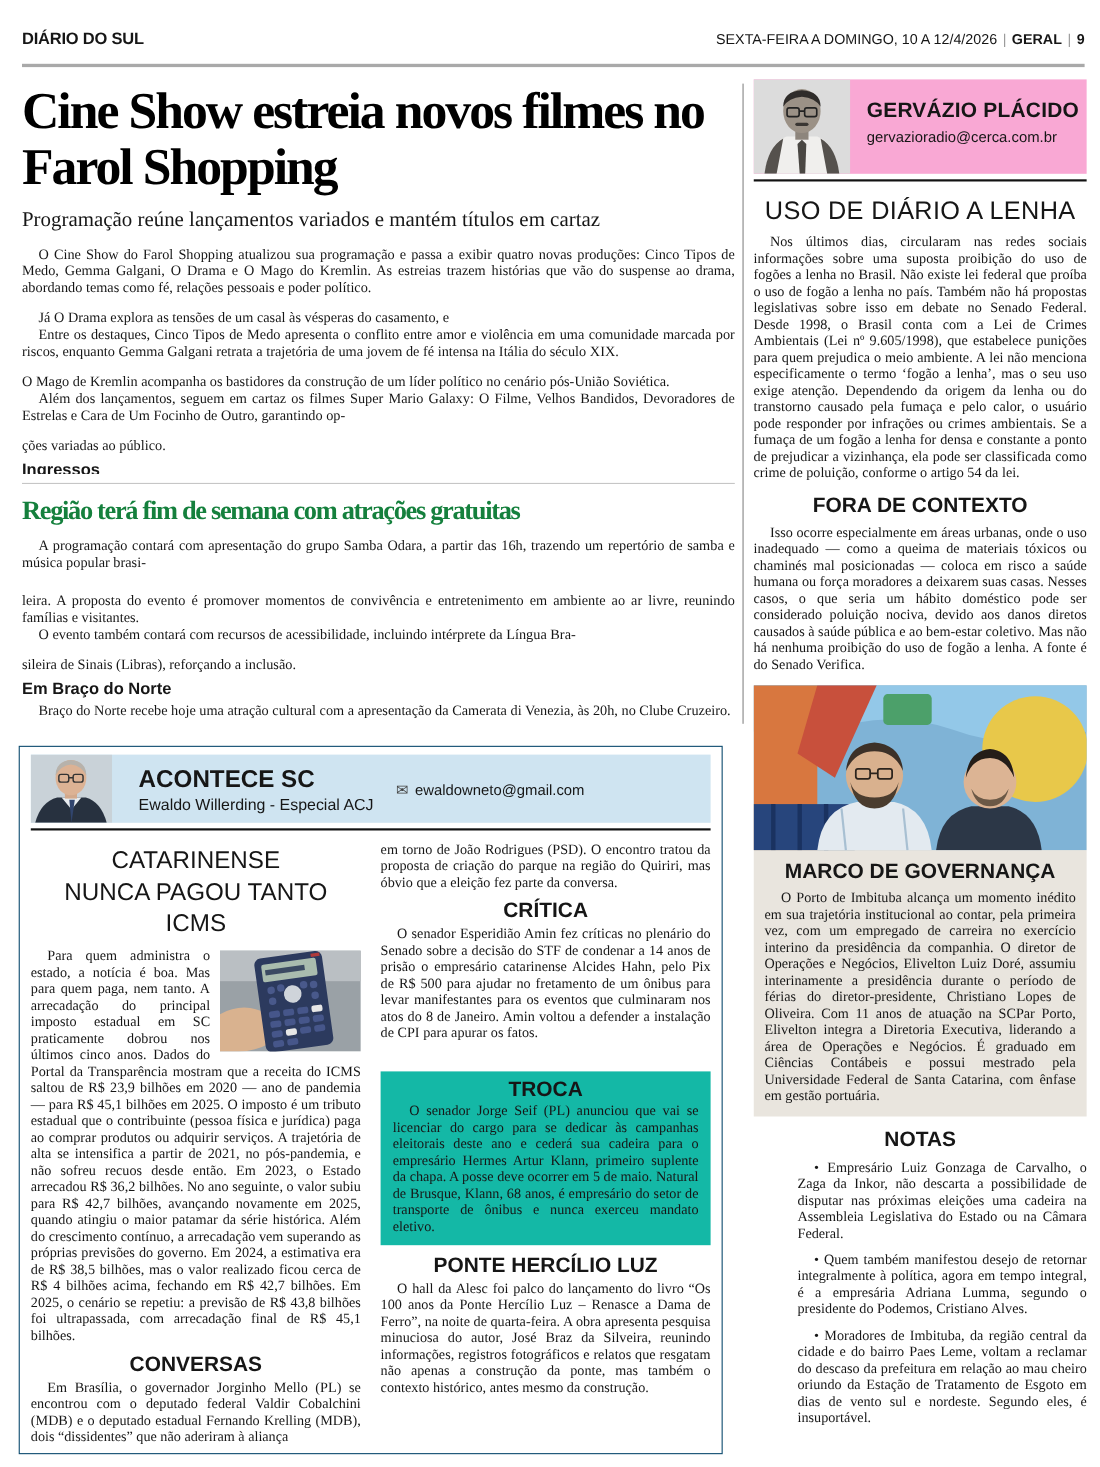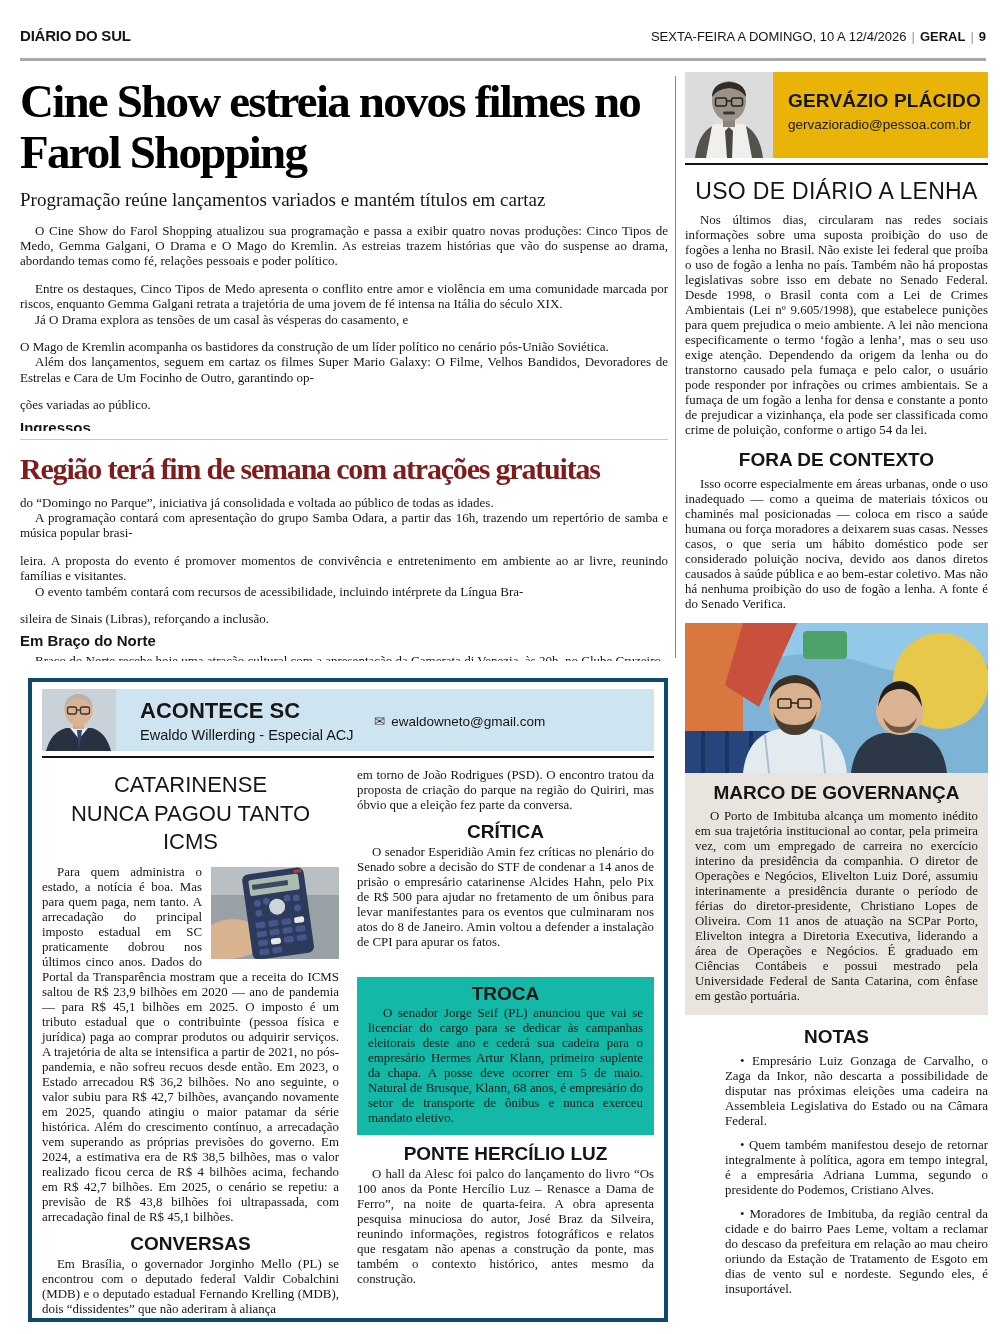--- a/index.html
+++ b/index.html
@@ -21,46 +21,46 @@
   h1.lead-head{margin:6px 0 0;font-size:47px;line-height:1.08;font-weight:700;letter-spacing:-1.8px;color:#000000;}
   .deck{font-size:19px;margin-top:11px;}
   .cols{display:flex;gap:12px;margin-top:12px;overflow:hidden;flex-direction:column;}
   .lead-cols{height:208px;}
   .wk-cols{height:166px;margin-top:9px;}
   .col{flex:1;font-size:13px;line-height:15.4px;text-align:justify;hyphens:auto;}
   .col p{margin:0;text-indent:15px;}
   .col p.cont{text-indent:0;}
   .subh{font-family:"Liberation Sans",sans-serif;font-weight:700;font-size:15px;margin:7px 0 4px;text-align:left;}
   .hr1{height:1px;background:#c6c6c6;margin-top:8px;}
-  h2.wk-head{margin:12px 0 0;font-size:30px;font-weight:700;letter-spacing:-1.2px;color:#7f1d1d;}
+  h2.wk-head{margin:12px 0 0;font-size:24px;font-weight:700;letter-spacing:-1.2px;color:#15803d;}
 
   
   #vrule{position:absolute;left:675px;top:76px;width:1px;height:582px;background:#858585;}
 
   
   #sidebar{position:absolute;left:685px;top:72px;width:303px;height:1258px;overflow:hidden;}
-  .col-banner{display:flex;background:#eab308;height:86px;}
+  .col-banner{display:flex;background:#f9a8d4;height:86px;}
   .col-banner svg{flex:none;display:block;}
   .col-bt{padding:18px 0 0 15px;font-family:"Liberation Sans",sans-serif;}
   .col-name{font-size:19px;font-weight:700;letter-spacing:.2px;}
   .col-email{font-size:13.5px;margin-top:5px;}
   .blackrule{height:2px;background:#121212;margin-top:5px;}
   .uso-title{font-family:"Liberation Sans",sans-serif;font-weight:400;font-size:23px;text-align:center;
     margin:13px 0 8px;letter-spacing:.3px;}
   .sb{font-size:12.9px;line-height:15px;text-align:justify;margin:0;text-indent:15px;hyphens:auto;}
   .fora-title,.gov-title,.notas-title{font-family:"Liberation Sans",sans-serif;font-weight:700;font-size:19px;
     text-align:center;margin:11px 0 6px;}
   .gov-box{background:#e9e5de;margin-top:11px;}
   .gov-box svg{display:block;width:100%;height:150px;}
   .gov-title{margin:0;padding:9px 6px 5px;}
   .gov-box .sb{padding:0 10px 11px;}
   .nota{margin-bottom:9px;margin-left:40px;}
 
   
-  #acontece{position:absolute;left:28px;top:678px;width:640px;height:644px;border:4px solid #0c4a6e;
+  #acontece{position:absolute;left:17px;top:678px;width:640px;height:644px;border:1px solid #0c4a6e;
     box-sizing:border-box;padding:7px 10px;overflow:hidden;}
   .ac-banner{position:relative;display:flex;align-items:center;background:#cfe4f1;height:62px;}
   .ac-banner svg{flex:none;display:block;}
   .ac-tb{margin-left:24px;font-family:"Liberation Sans",sans-serif;}
   .ac-title{font-size:22px;font-weight:700;}
   .ac-byline{font-size:14.5px;margin-top:3px;}
   .ac-email{position:absolute;left:332px;top:24px;font-family:"Liberation Sans",sans-serif;font-size:13.5px;}
   .env{margin-right:6px;color:#444;}
   .ac-cols{display:flex;gap:18px;margin-top:10px;}
   .ac-col{flex:1;font-size:12.9px;line-height:15px;text-align:justify;hyphens:auto;}
@@ -86,38 +86,37 @@
 <div id="toprule"></div>
 
 <div id="main">
   <h1 class="lead-head">Cine Show estreia novos filmes no Farol Shopping</h1>
   <div class="deck">Programação reúne lançamentos variados e mantém títulos em cartaz</div>
   <div class="cols lead-cols">
     <div class="col">
       <p>O Cine Show do Farol Shopping atualizou sua programação e passa a exibir quatro novas produções: Cinco Tipos de Medo, Gemma Galgani, O Drama e O Mago do Kremlin. As estreias trazem histórias que vão do suspense ao drama, abordando temas como fé, relações pessoais e poder político.</p>
     </div>
     <div class="col">
+      <p>Já O Drama explora as tensões de um casal às vésperas do casamento, e</p>
       <p>Entre os destaques, Cinco Tipos de Medo apresenta o conflito entre amor e violência em uma comunidade marcada por riscos, enquanto Gemma Galgani retrata a trajetória de uma jovem de fé intensa na Itália do século XIX.</p>
-      <p>Já O Drama explora as tensões de um casal às vésperas do casamento, e</p>
     </div>
     <div class="col">
       <p class="cont">O Mago de Kremlin acompanha os bastidores da construção de um líder político no cenário pós-União Soviética.</p>
       <p>Além dos lançamentos, seguem em cartaz os filmes Super Mario Galaxy: O Filme, Velhos Bandidos, Devoradores de Estrelas e Cara de Um Focinho de Outro, garantindo op-</p>
     </div>
     <div class="col">
       <p class="cont">ções variadas ao público.</p>
       <h3 class="subh">Ingressos</h3>
       <p><span>O assinante do </span><b>Diário do Sul</b><span> tem desconto de 50% para assistir aos filmes, em qualquer dia da semana. O Cartão DS dá direito a levar um acompanhante, que também pagará meia-entrada.</span></p>
     </div>
   </div>
   <div class="hr1"></div>
   <h2 class="wk-head">Região terá fim de semana com atrações gratuitas</h2>
   <div class="cols wk-cols">
     <div class="col">
-      <p class="cont">do “Domingo no Parque”, iniciativa já consolidada e voltada ao público de todas as idades.</p>
       <p>A programação contará com apresentação do grupo Samba Odara, a partir das 16h, trazendo um repertório de samba e música popular brasi-</p>
     </div>
     <div class="col">
       <p class="cont">leira. A proposta do evento é promover momentos de convivência e entretenimento em ambiente ao ar livre, reunindo famílias e visitantes.</p>
       <p>O evento também contará com recursos de acessibilidade, incluindo intérprete da Língua Bra-</p>
     </div>
     <div class="col">
       <p class="cont">sileira de Sinais (Libras), reforçando a inclusão.</p>
       <h3 class="subh">Em Braço do Norte</h3>
       <p>Braço do Norte recebe hoje uma atração cultural com a apresentação da Camerata di Venezia, às 20h, no Clube Cruzeiro.</p>
@@ -138,21 +137,21 @@
       <ellipse cx="44" cy="29" rx="17" ry="20" fill="#9b9186"></ellipse>
       <path d="M27 25 Q27 11 44 10 Q61 11 61 25 Q56 17 44 16 Q32 17 27 25 Z" fill="#2f2c2a"></path>
       <rect x="30.5" y="26" width="11" height="8" rx="2" fill="none" stroke="#222" stroke-width="1.5"></rect>
       <rect x="46.5" y="26" width="11" height="8" rx="2" fill="none" stroke="#222" stroke-width="1.5"></rect>
       <line x1="41.5" y1="29" x2="46.5" y2="29" stroke="#222" stroke-width="1.5"></line>
       <rect x="38" y="39.5" width="12" height="3" rx="1.5" fill="#3a3633"></rect>
       <path d="M44 55 L40 59 L42 86 L47 86 L48 59 Z" fill="#4a4743"></path>
     </svg>
     <div class="col-bt">
       <div class="col-name">GERVÁZIO PLÁCIDO</div>
-      <div class="col-email">gervazioradio@pessoa.com.br</div>
+      <div class="col-email">gervazioradio@cerca.com.br</div>
     </div>
   </div>
   <div class="blackrule"></div>
   <h2 class="uso-title">USO DE DIÁRIO A LENHA</h2>
   <p class="sb">Nos últimos dias, circularam nas redes sociais informações sobre uma suposta proibição do uso de fogões a lenha no Brasil. Não existe lei federal que proíba o uso de fogão a lenha no país. Também não há propostas legislativas sobre isso em debate no Senado Federal. Desde 1998, o Brasil conta com a Lei de Crimes Ambientais (Lei nº 9.605/1998), que estabelece punições para quem prejudica o meio ambiente. A lei não menciona especificamente o termo ‘fogão a lenha’, mas o seu uso exige atenção. Dependendo da origem da lenha ou do transtorno causado pela fumaça e pelo calor, o usuário pode responder por infrações ou crimes ambientais. Se a fumaça de um fogão a lenha for densa e constante a ponto de prejudicar a vizinhança, ela pode ser classificada como crime de poluição, conforme o artigo 54 da lei.</p>
   <h3 class="fora-title">FORA DE CONTEXTO</h3>
   <p class="sb">Isso ocorre especialmente em áreas urbanas, onde o uso inadequado — como a queima de materiais tóxicos ou chaminés mal posicionadas — coloca em risco a saúde humana ou força moradores a deixarem suas casas. Nesses casos, o que seria um hábito doméstico pode ser considerado poluição nociva, devido aos danos diretos causados à saúde pública e ao bem-estar coletivo. Mas não há nenhuma proibição do uso de fogão a lenha. A fonte é do Senado Verifica.</p>
 
   <div class="gov-box">
     <svg viewBox="0 0 303 150" preserveAspectRatio="none">

